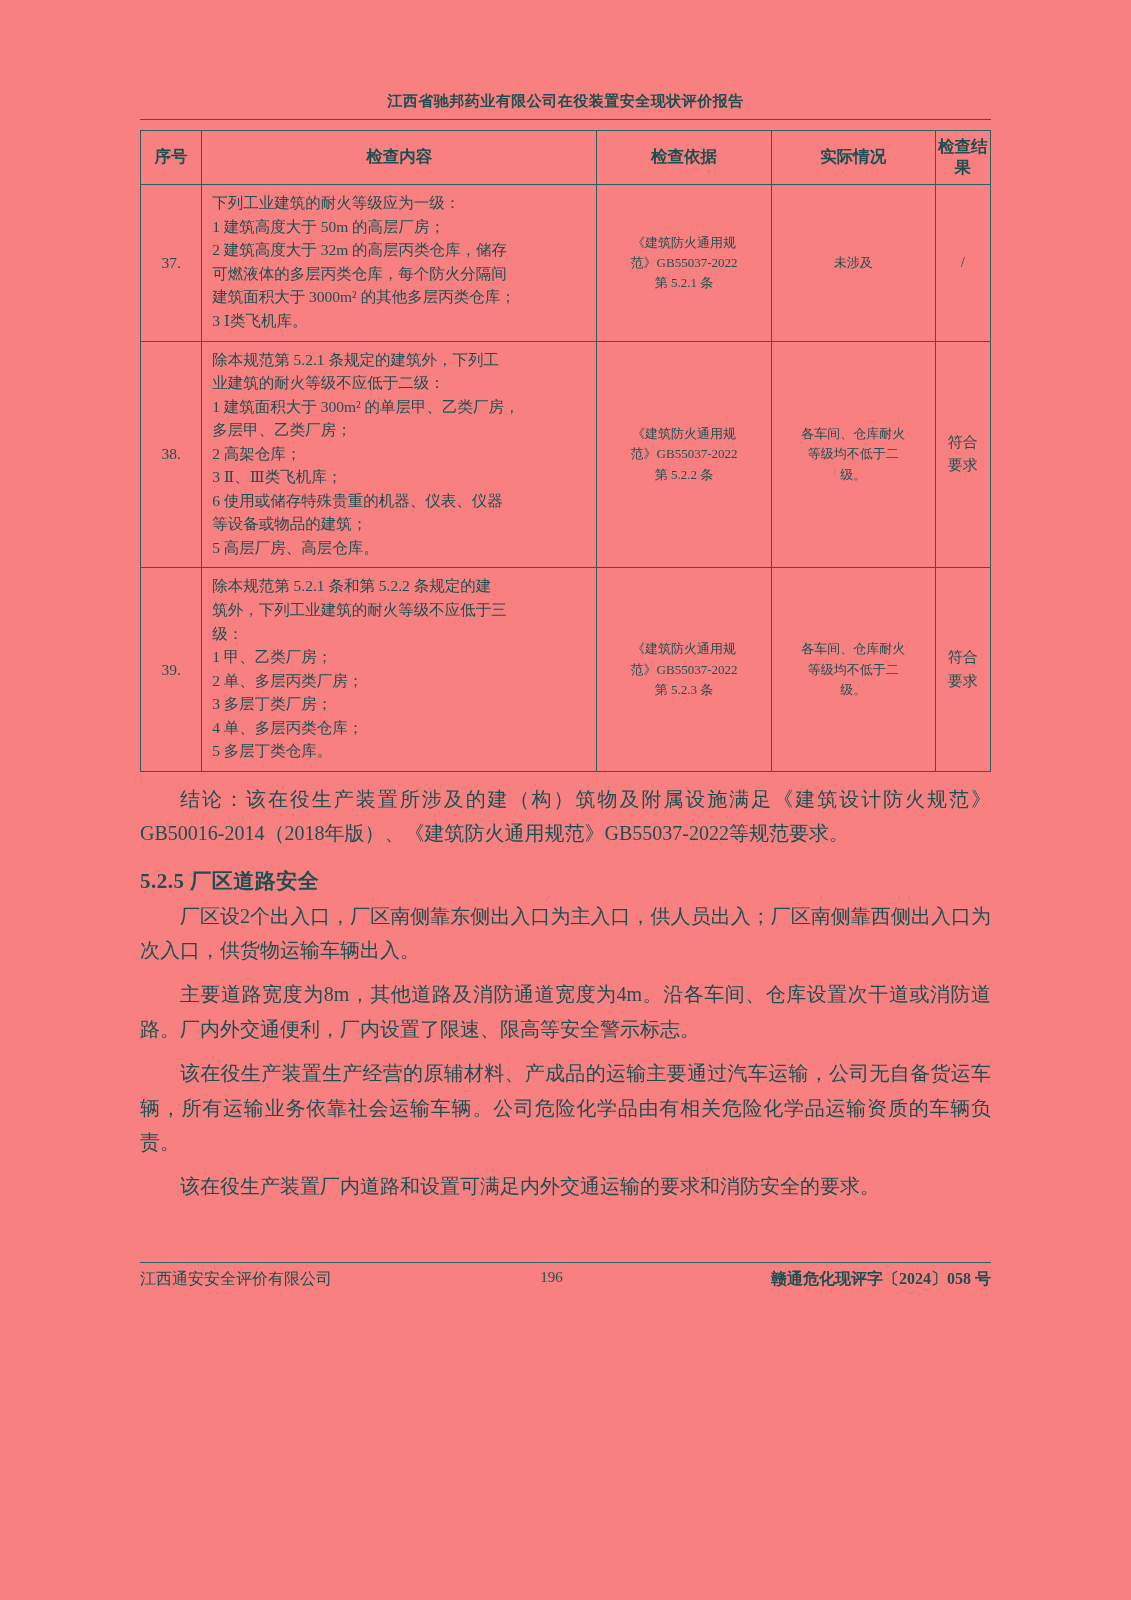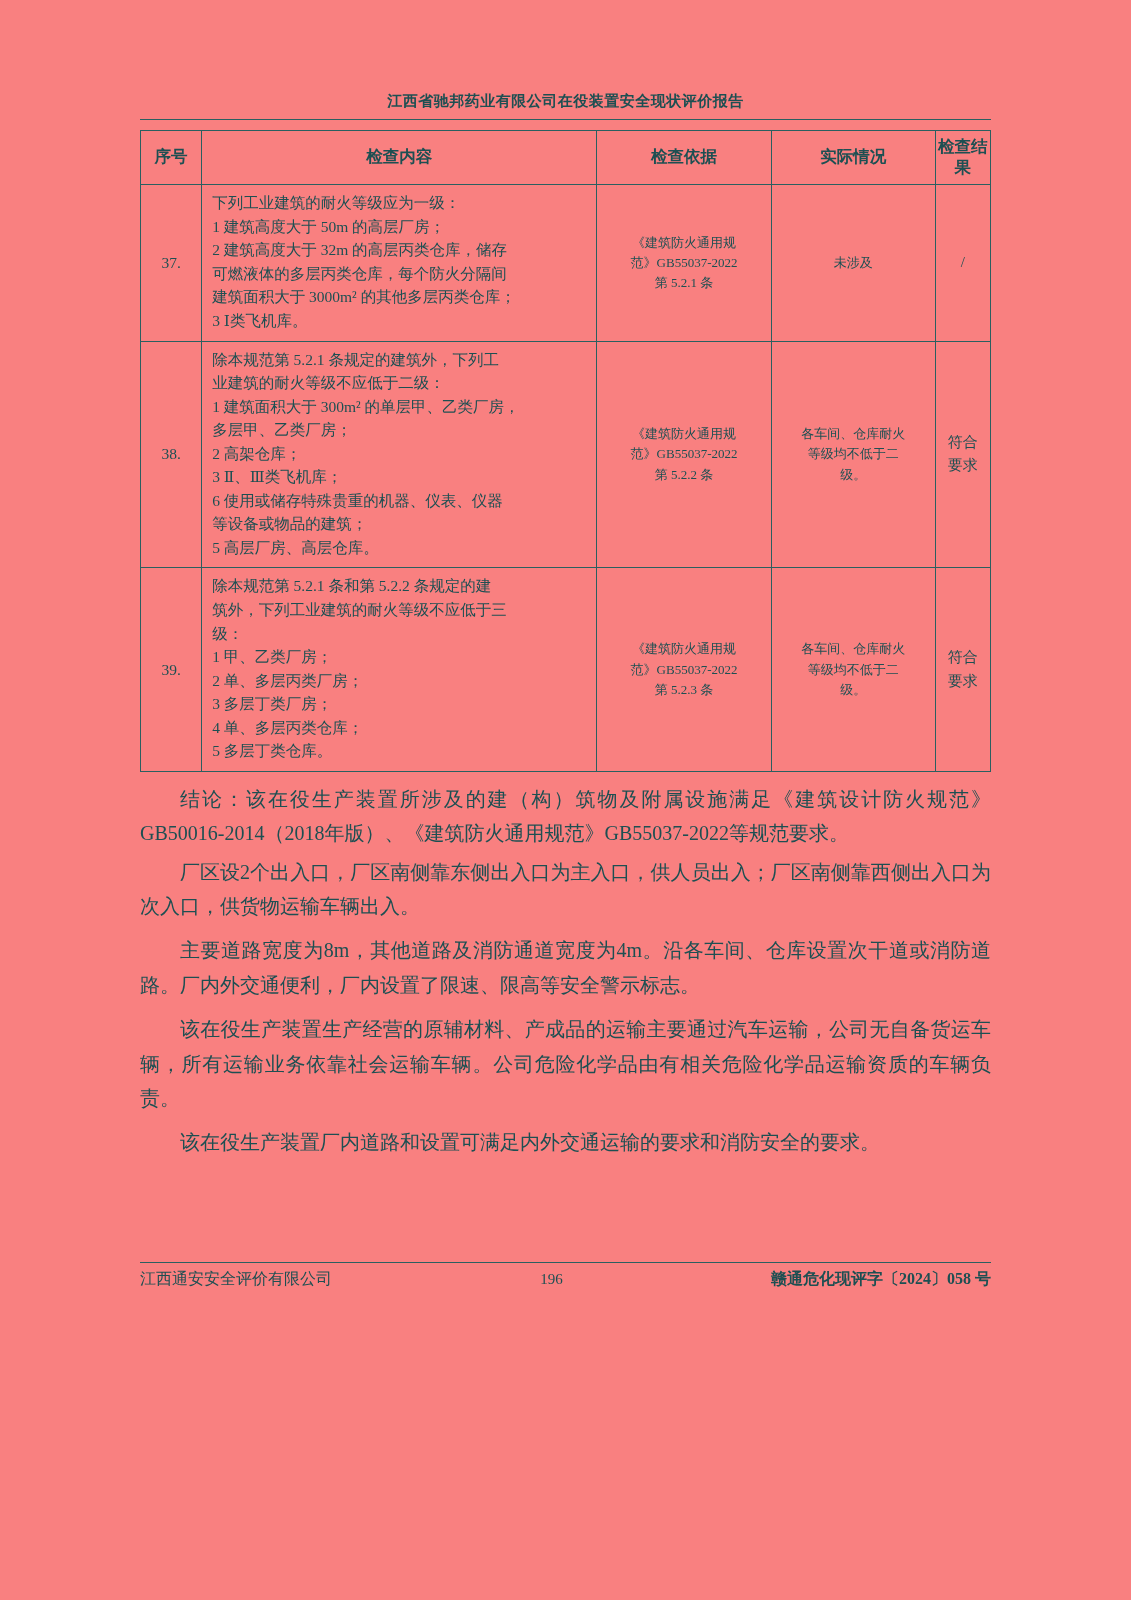--- a/index.html
+++ b/index.html
@@ -106,21 +106,21 @@
     left: 140px;
     right: 140px;
     bottom: 86px;
   }
   .footer-rule {
     border-top: 1.5px solid #2b5f60;
     margin-bottom: 6px;
   }
   .footer-row {
     display: flex;
-    align-items: center;
+    align-items: flex-start;
     justify-content: space-between;
     font-size: 16px;
     color: #1d4f52;
   }
   .footer-left { font-weight: normal; }
   .footer-center { font-size: 15px; }
   .footer-right { font-weight: bold; }
 </style>
 </head>
 <body>
@@ -228,20 +228,21 @@
         <td class="cell-result">
           <div>符合</div>
           <div>要求</div>
         </td>
       </tr>
     </tbody>
   </table>
 
   <div class="para">结论：该在役生产装置所涉及的建（构）筑物及附属设施满足《建筑设计防火规范》GB50016-2014（2018年版）、《建筑防火通用规范》GB55037-2022等规范要求。</div>
 
+  <h3 class="section-title">5.2.5 厂区道路安全</h3>
 
   <div class="para tight">厂区设2个出入口，厂区南侧靠东侧出入口为主入口，供人员出入；厂区南侧靠西侧出入口为次入口，供货物运输车辆出入。</div>
   <div class="para">主要道路宽度为8m，其他道路及消防通道宽度为4m。沿各车间、仓库设置次干道或消防道路。厂内外交通便利，厂内设置了限速、限高等安全警示标志。</div>
   <div class="para">该在役生产装置生产经营的原辅材料、产成品的运输主要通过汽车运输，公司无自备货运车辆，所有运输业务依靠社会运输车辆。公司危险化学品由有相关危险化学品运输资质的车辆负责。</div>
   <div class="para">该在役生产装置厂内道路和设置可满足内外交通运输的要求和消防安全的要求。</div>
 
   <div class="footer">
     <div class="footer-rule"></div>
     <div class="footer-row">
       <span class="footer-left">江西通安安全评价有限公司</span>

